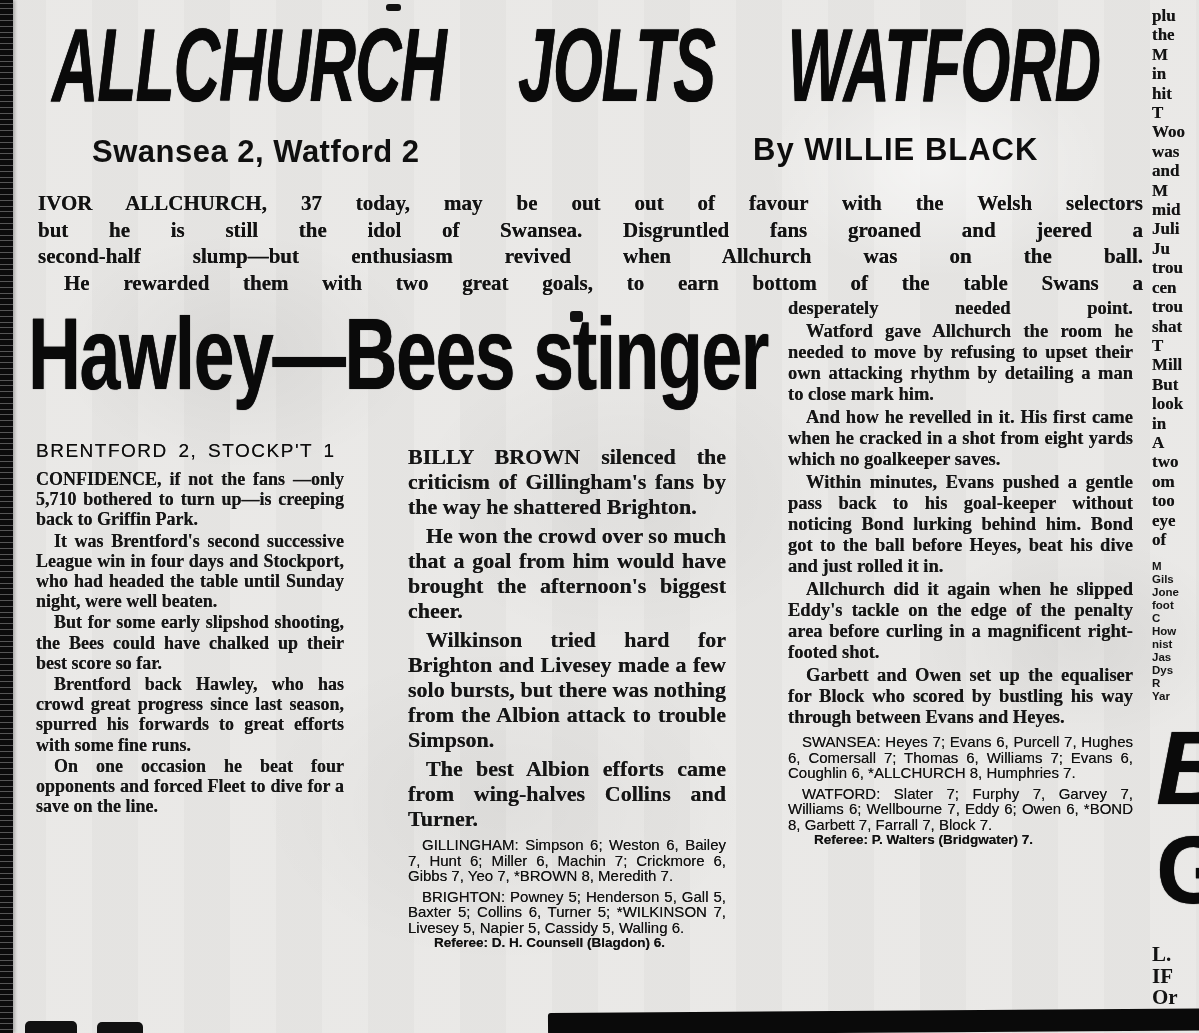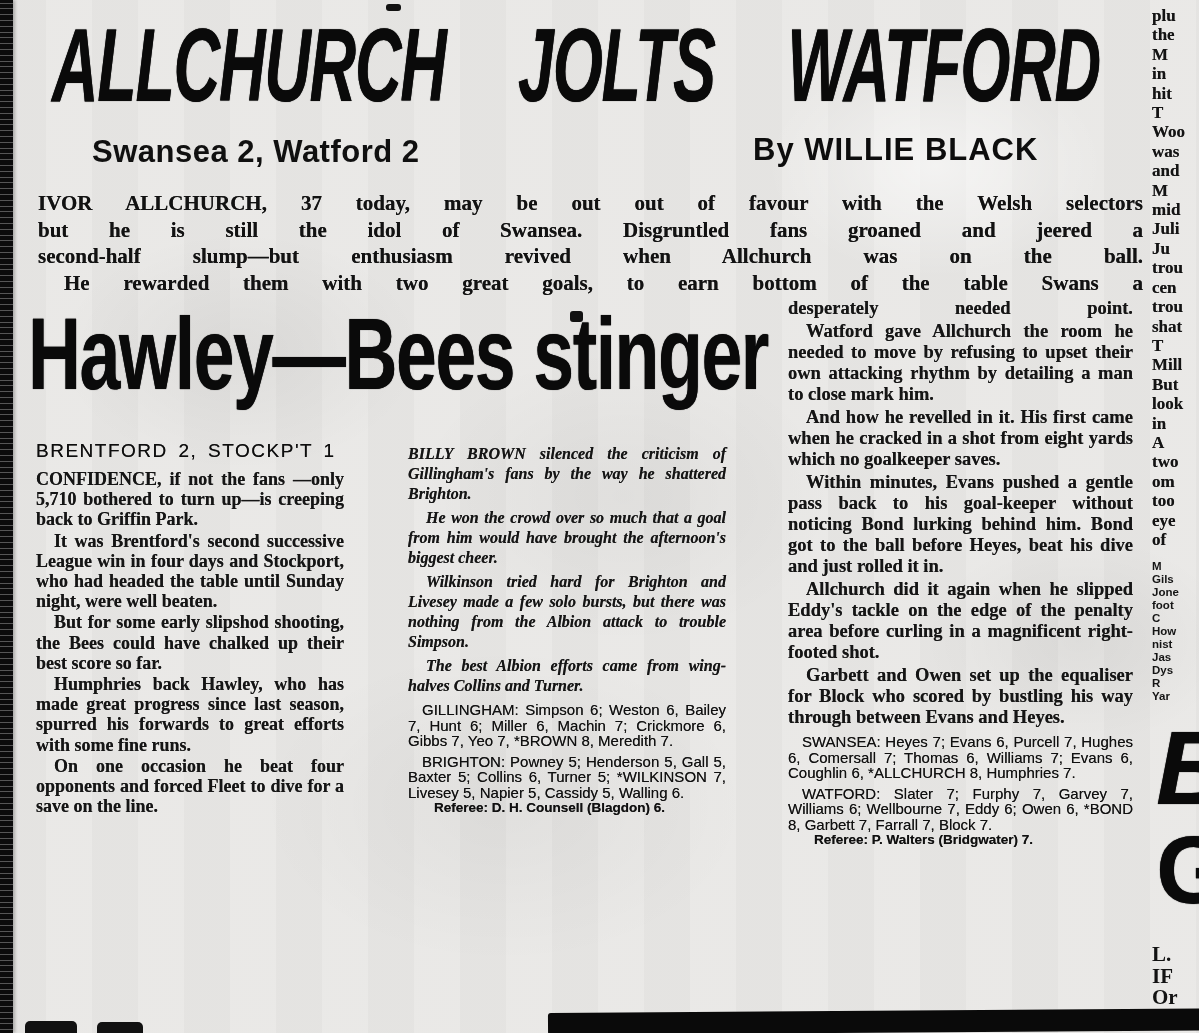--- a/index.html
+++ b/index.html
@@ -68,21 +68,21 @@
     font-weight:normal;font-size:19px;letter-spacing:1.5px;word-spacing:4px;
     color:#0d0d0d;margin-bottom:7px;white-space:nowrap;
   }
   .col-body{font-weight:bold;text-align:justify;color:#151515;}
   .col-body > div{text-indent:18px;}
   .col-body > div:first-child{text-indent:0;}
   .col1{left:36px;top:440px;width:308px;}
   .col1 .col-body{font-size:18px;line-height:20.2px;}
   .col1 .col-body > div{margin-top:1px;}
   .col2{left:408px;top:440px;width:318px;}
-  .col2 .col-body{font-size:16px;line-height:20px;font-style:italic;}
+  .col2 .col-body{font-size:22px;line-height:25px;}
   .col2 .col-body > div{margin-top:4px;}
   .col3{left:788px;top:296px;width:345px;}
   .col3 .col-body{font-size:18.5px;line-height:21px;}
   .col3 .col-body > div{margin-top:2px;}
   .col3 .col-body > div:first-child{text-align-last:justify;}
   .listing{
     font-family:"Liberation Sans","DejaVu Sans",sans-serif;
     font-weight:normal;font-size:15px;line-height:15.5px;
     text-align:justify;color:#101010;margin-top:6px;
   }
@@ -145,21 +145,21 @@
     </div>
 
   <h2 class="sub-headline">Hawley—Bees stinger</h2>
 
   <section class="col col1">
     <div class="col-header">BRENTFORD 2, STOCKP'T 1</div>
     <div class="col-body">
         <div>CONFIDENCE, if not the fans —only 5,710 bothered to turn up—is creeping back to Griffin Park.</div>
         <div>It was Brentford's second successive League win in four days and Stockport, who had headed the table until Sunday night, were well beaten.</div>
         <div>But for some early slipshod shooting, the Bees could have chalked up their best score so far.</div>
-        <div>Humphries back Hawley, who has made great progress since last season, spurred his forwards to great efforts with some fine runs.</div>
+        <div>Brentford back Hawley, who has crowd great progress since last season, spurred his forwards to great efforts with some fine runs.</div>
         <div>On one occasion he beat four opponents and forced Fleet to dive for a save on the line.</div>
       </div>
   </section>
 
   <section class="col col2">
     <div class="col-body">
         <div>BILLY BROWN silenced the criticism of Gillingham's fans by the way he shattered Brighton.</div>
         <div>He won the crowd over so much that a goal from him would have brought the afternoon's biggest cheer.</div>
         <div>Wilkinson tried hard for Brighton and Livesey made a few solo bursts, but there was nothing from the Albion attack to trouble Simpson.</div>
         <div>The best Albion efforts came from wing-halves Collins and Turner.</div>

